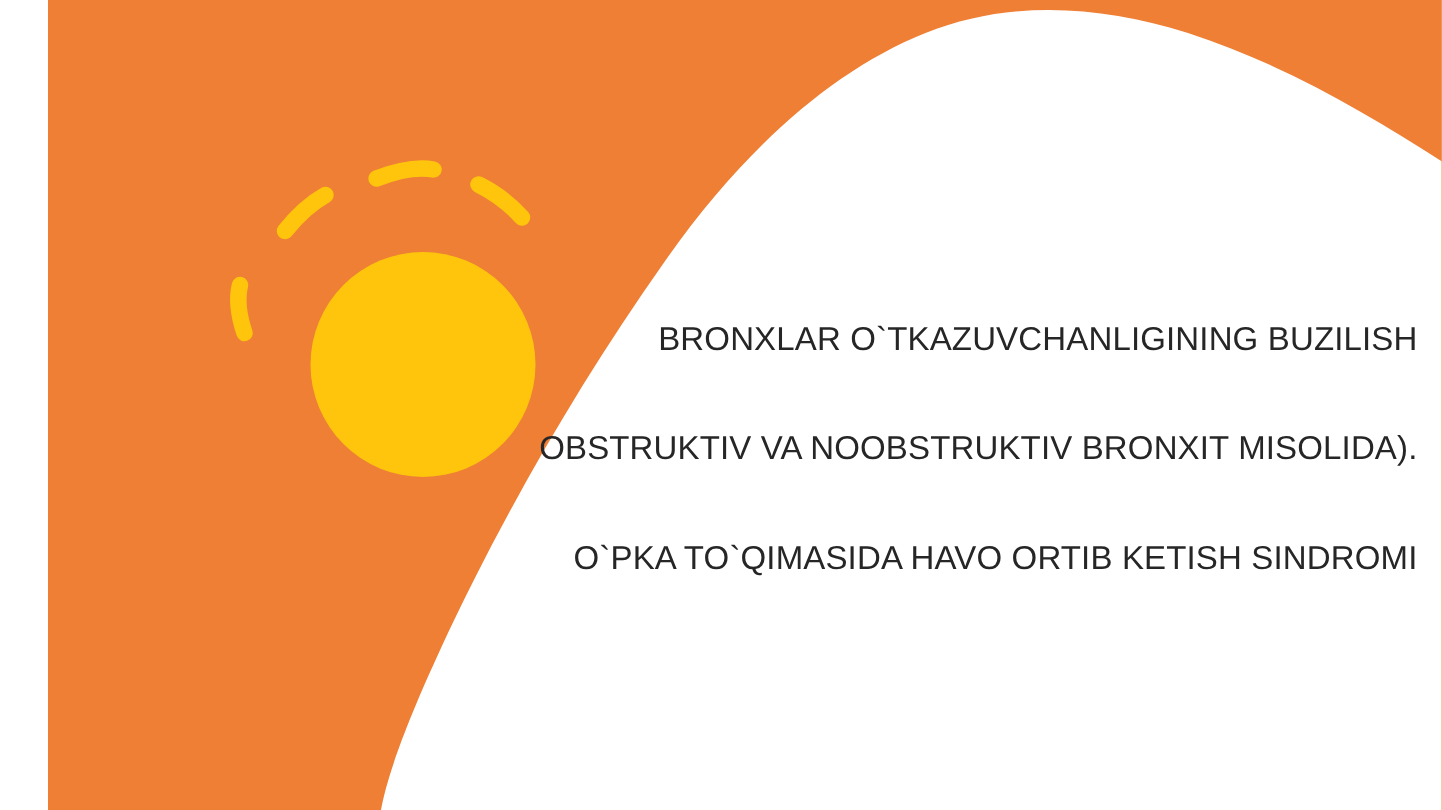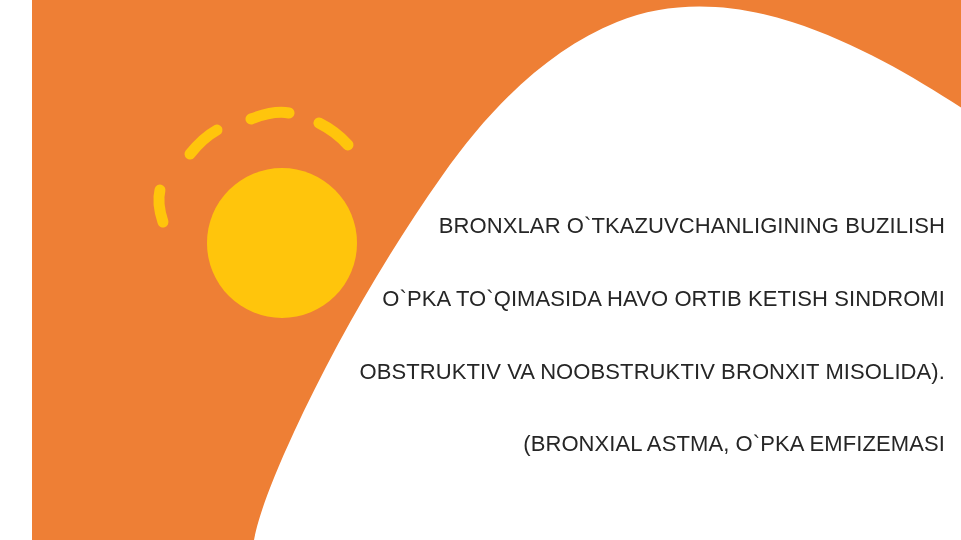--- a/index.html
+++ b/index.html
@@ -68,22 +68,21 @@
     <g fill="none" stroke="#FFC50C" stroke-width="11" stroke-linecap="round">
       <path d="M 131 222 C 127 210, 126 198, 128 190"></path>
       <path d="M 158 154 C 166 144, 176 135, 185 130"></path>
       <path d="M 219 119 C 232 114, 246 111, 257 113"></path>
       <path d="M 287 123 C 297 128, 308 136, 316 145"></path>
     </g>
   </svg>
 
   <div id="title-block">
     <span class="tline">BRONXLAR O`TKAZUVCHANLIGINING BUZILISH</span>
+    <span class="tline">OBSTRUKTIV VA NOOBSTRUKTIV BRONXIT MISOLIDA).</span>
     <span class="tline">O`PKA TO`QIMASIDA HAVO ORTIB KETISH SINDROMI</span>
-    <span class="tline">OBSTRUKTIV VA NOOBSTRUKTIV BRONXIT MISOLIDA).</span>
-    <span class="tline">(BRONXIAL ASTMA, O`PKA EMFIZEMASI</span>
     
     
     
     
   </div>
 
 </div>
 
 </body></html>

